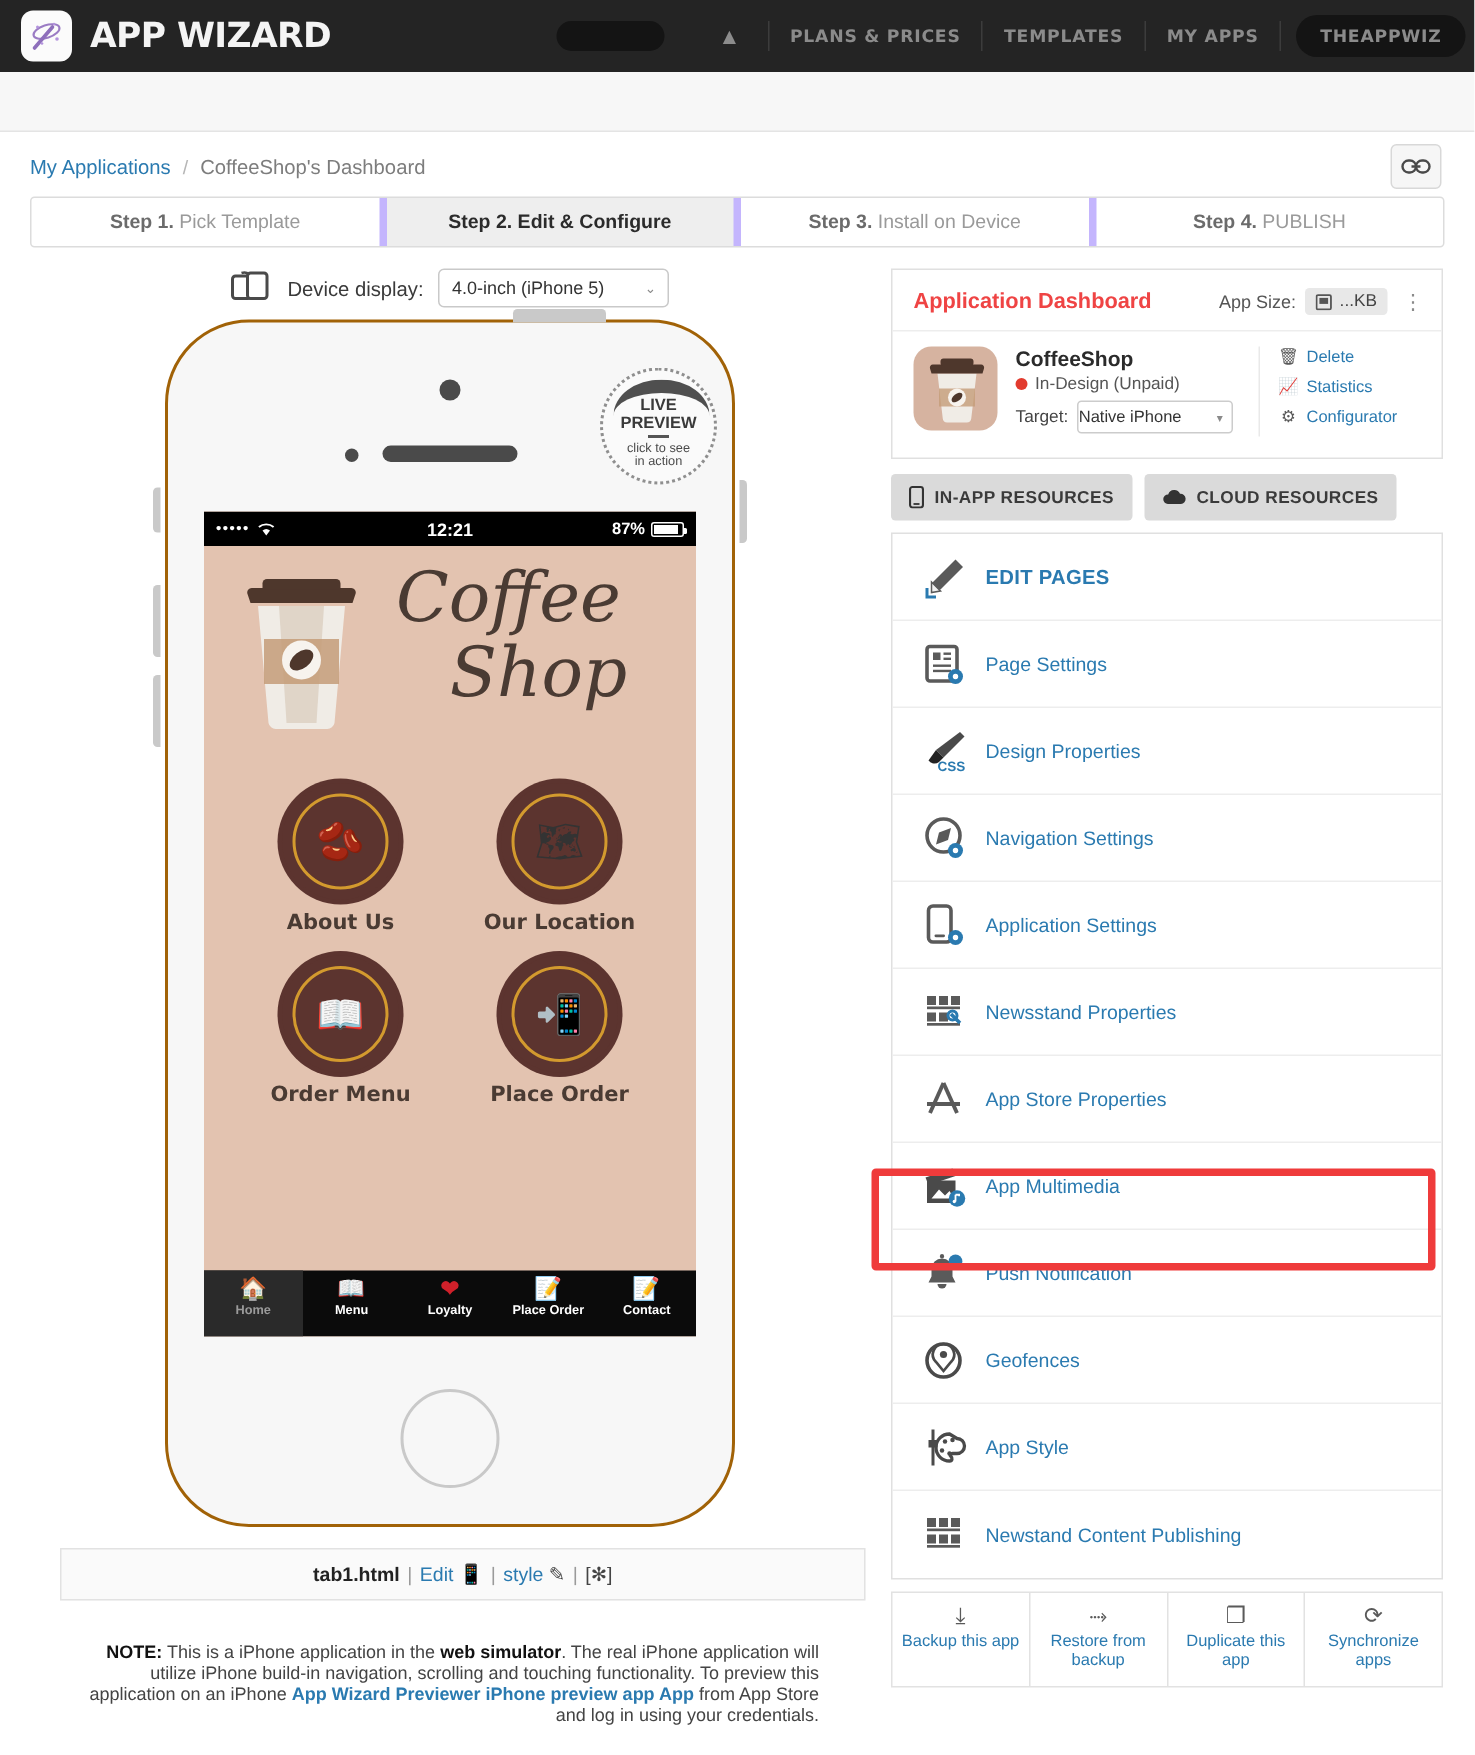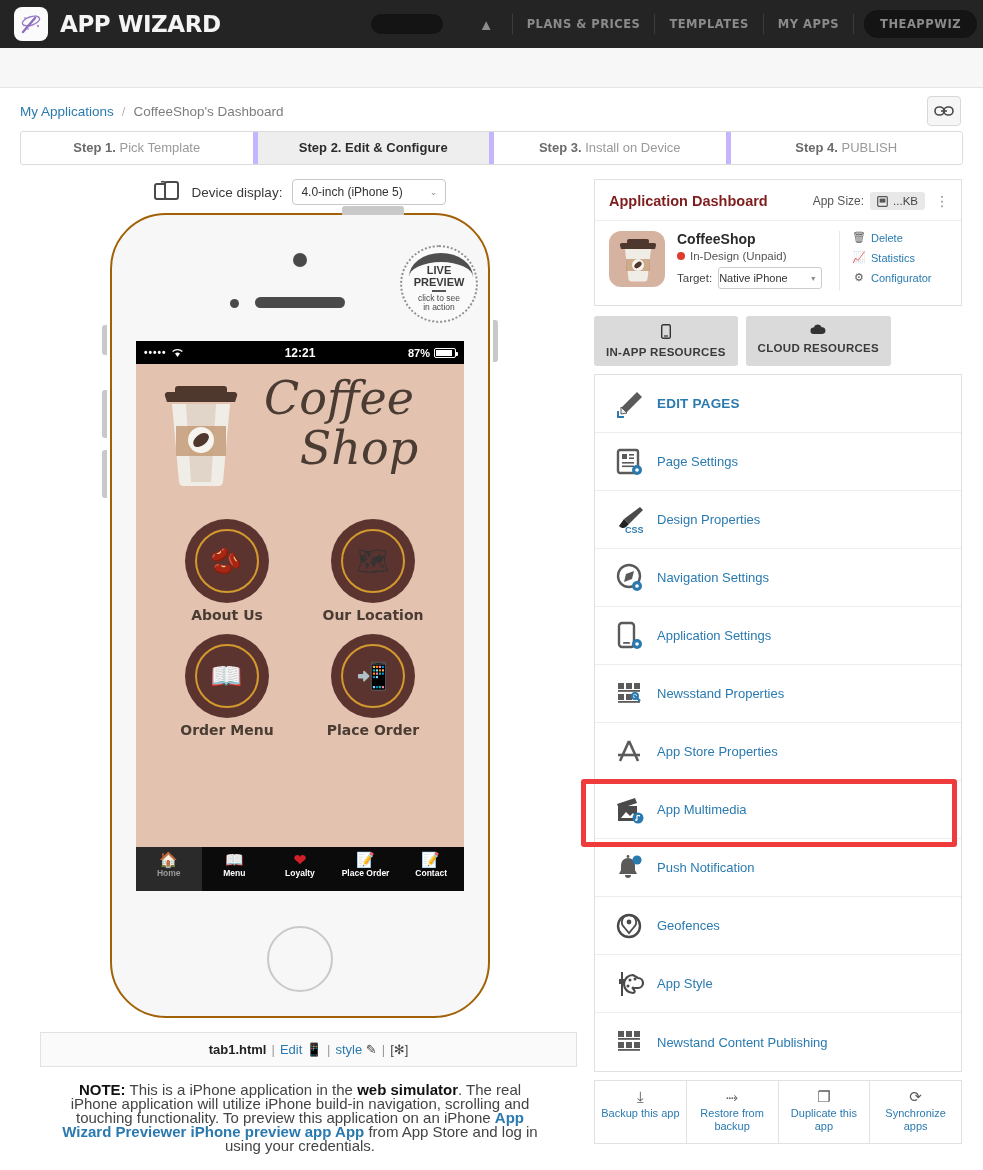--- a/index.html
+++ b/index.html
@@ -198,33 +198,33 @@
 
   
   .tabfile {
     margin: 14px 3px 0 20px; border:1px solid #e2e2e2; background:#fafafa;
     text-align:center; padding: 9px 0; font-size:13px; color:#444;
   }
   .tabfile b { color:#222; }
   .tabfile a { color:#2a7ab0; text-decoration:none; }
   .tabfile .sep { color:#9a9a9a; margin:0 5px; }
   .note {
-    margin: 16px 34px 0 34px; text-align:center;
-    font-size:15px; color:#444; line-height:14px;
+    margin: 27px 34px 0 34px; text-align:right;
+    font-size:12px; color:#444; line-height:14px;
   }
   .note b { color:#111; }
   .note a { color:#2a7ab0; font-weight:bold; text-decoration:none; }
 
   
   .panel { border:1px solid #e0e0e0; background:#fff; }
   .panel-head {
     display:flex; align-items:center; padding: 12px 12px 10px 14px;
     border-bottom:1px solid #ededed;
   }
-  .panel-title { font-size:14.5px; font-weight:bold; color:#7f1d1d; }
+  .panel-title { font-size:14.5px; font-weight:bold; color:#ef4444; }
   .appsize-label { margin-left:auto; font-size:12px; color:#555; }
   .appsize-chip {
     background:#e8e8e8; border-radius:3px; padding:3px 7px; margin-left:6px;
     font-size:11.5px; color:#444; display:flex; align-items:center; gap:5px;
   }
   .kebab { margin-left:10px; color:#8a8a8a; font-size:14px; line-height:9px; letter-spacing:0; }
 
   .appinfo { display:flex; padding: 10px 14px 14px 14px; }
   .app-icon {
     width:56px; height:56px; border-radius:12px; background:#d6b3a0;
@@ -242,21 +242,21 @@
   }
   .target-select .chev { position:absolute; right:6px; color:#8a8a8a; font-size:8px; }
   .app-actions { border-left:1px solid #e9e9e9; padding-left:12px; width:108px; }
   .act { display:flex; align-items:center; font-size:11px; color:#2a7ab0; margin-bottom:7px; }
   .act .ai { width:14px; display:inline-block; color:#5a5a5a; font-size:11px; text-align:center; margin-right:5px; }
 
   .restabs { display:flex; gap:8px; margin: 10px 0 0 0; }
   .restab {
     background:#dadada; border-radius:3px; padding:8px 12px;
     font-size:11.5px; font-weight:bold; color:#3a3a3a; letter-spacing:0.3px;
-    display:flex; align-items:center; gap:7px;flex-direction:column;
+    display:flex; align-items:center; gap:7px;
   }
 
   .menulist { border:1px solid #e0e0e0; margin-top:8px; background:#fff; }
   .menurow {
     display:flex; align-items:center; height:58px;
     border-bottom:1px solid #ededed; padding-left:14px;
   }
   .menurow:last-child { border-bottom:none; }
   .mi { width:42px; flex:0 0 auto; display:flex; align-items:center; justify-content:center; }
   .mlabel { font-size:13px; color:#2a7ab0; margin-left:6px; }

